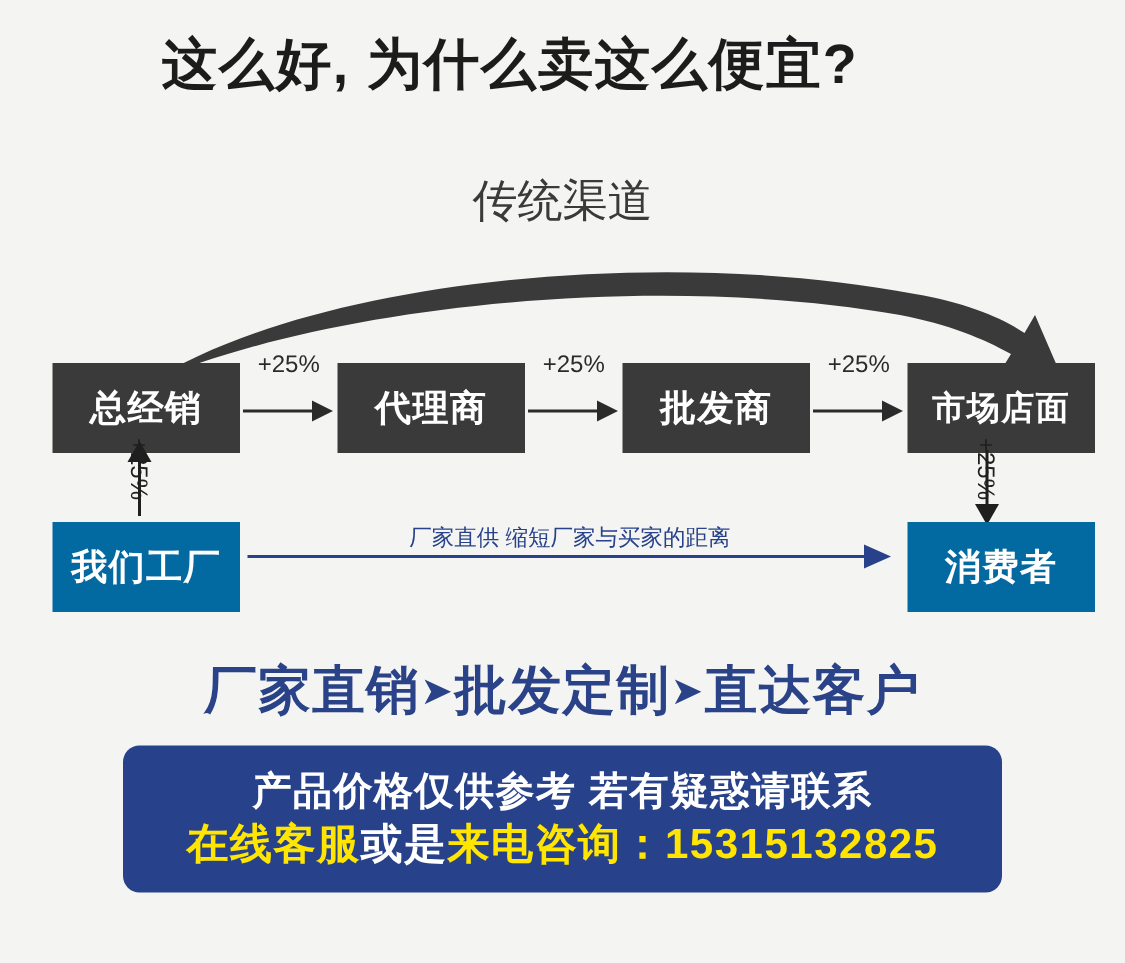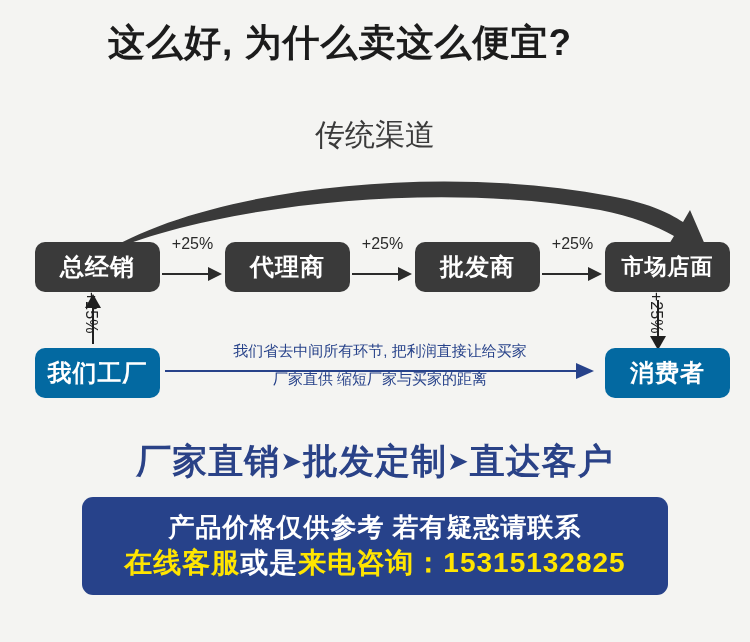--- a/index.html
+++ b/index.html
@@ -24,25 +24,24 @@
     position:absolute;left:0;top:120px;width:750px;
     text-align:center;
     font-size:30px;color:#3a3a3a;line-height:1;
   }
 
   
   .curve-arrow{position:absolute;left:0;top:150px;width:750px;height:110px;}
 
   
   .box{
-    position:absolute;height:50px;width:125px;
+    position:absolute;height:60px;width:125px;
     display:flex;align-items:center;justify-content:center;
     color:#ffffff;font-size:24px;font-weight:bold;letter-spacing:1px;
     box-sizing:border-box;
-    border-radius:10px;
   }
   .box.dark{background:#3a3a3a;}
   .box.blue{background:#0369a1;}
   .box.wide{font-size:22px;}
 
   .row-top{top:242px;}
   .row-bot{top:348px;}
   .c1{left:35px;}
   .c2{left:225px;}
   .c3{left:415px;}
@@ -184,21 +183,20 @@
   <div class="box blue row-bot c1">
     <span>我们工厂</span>
   </div>
   <div class="box blue row-bot c4">
     <span>消费者</span>
   </div>
 
   <div class="mid-line"></div>
   <div class="mid-head"></div>
   <div class="mid-msg">
-    <div class="l1">我们省去中间所有环节, 把利润直接让给买家</div>
     <div class="l2">厂家直供 缩短厂家与买家的距离</div>
   </div>
 
   <div class="slogan">
     <span>厂家直销</span><span class="tri">➤</span><span>批发定制</span><span class="tri">➤</span><span>直达客户</span>
   </div>
 
   <div class="banner">
     <div class="bl1">产品价格仅供参考 若有疑惑请联系</div>
     <div class="bl2">

